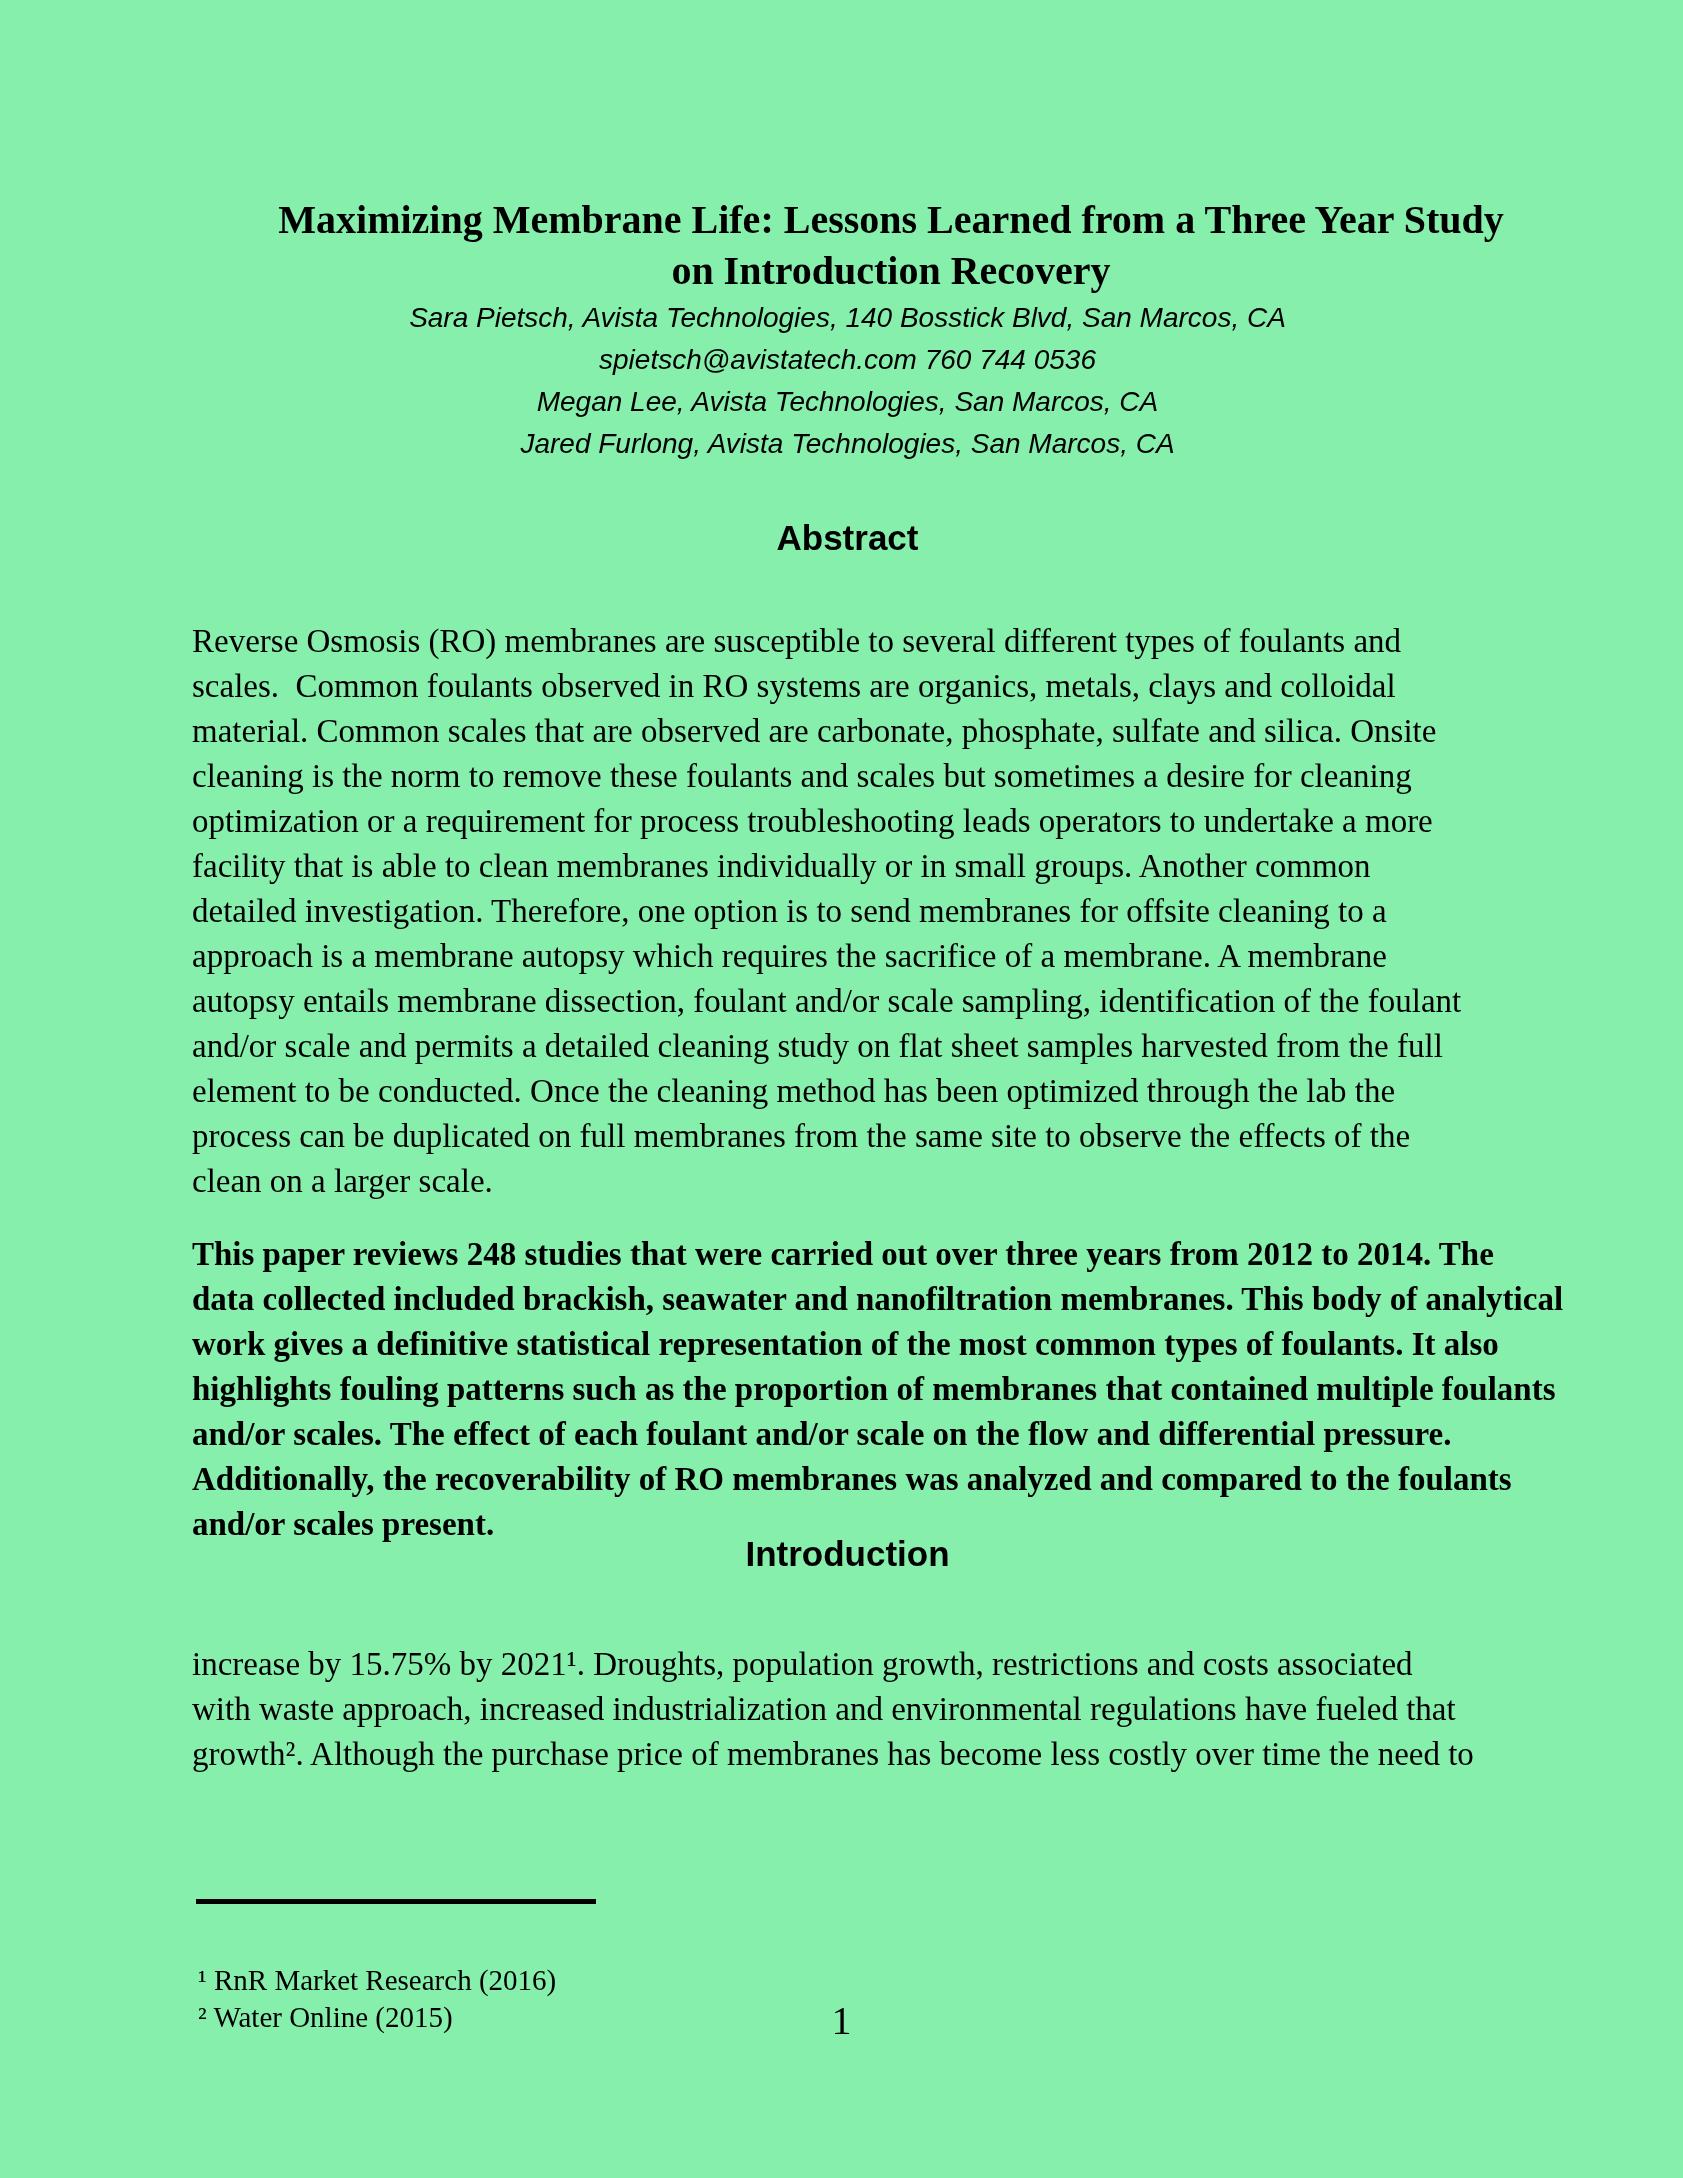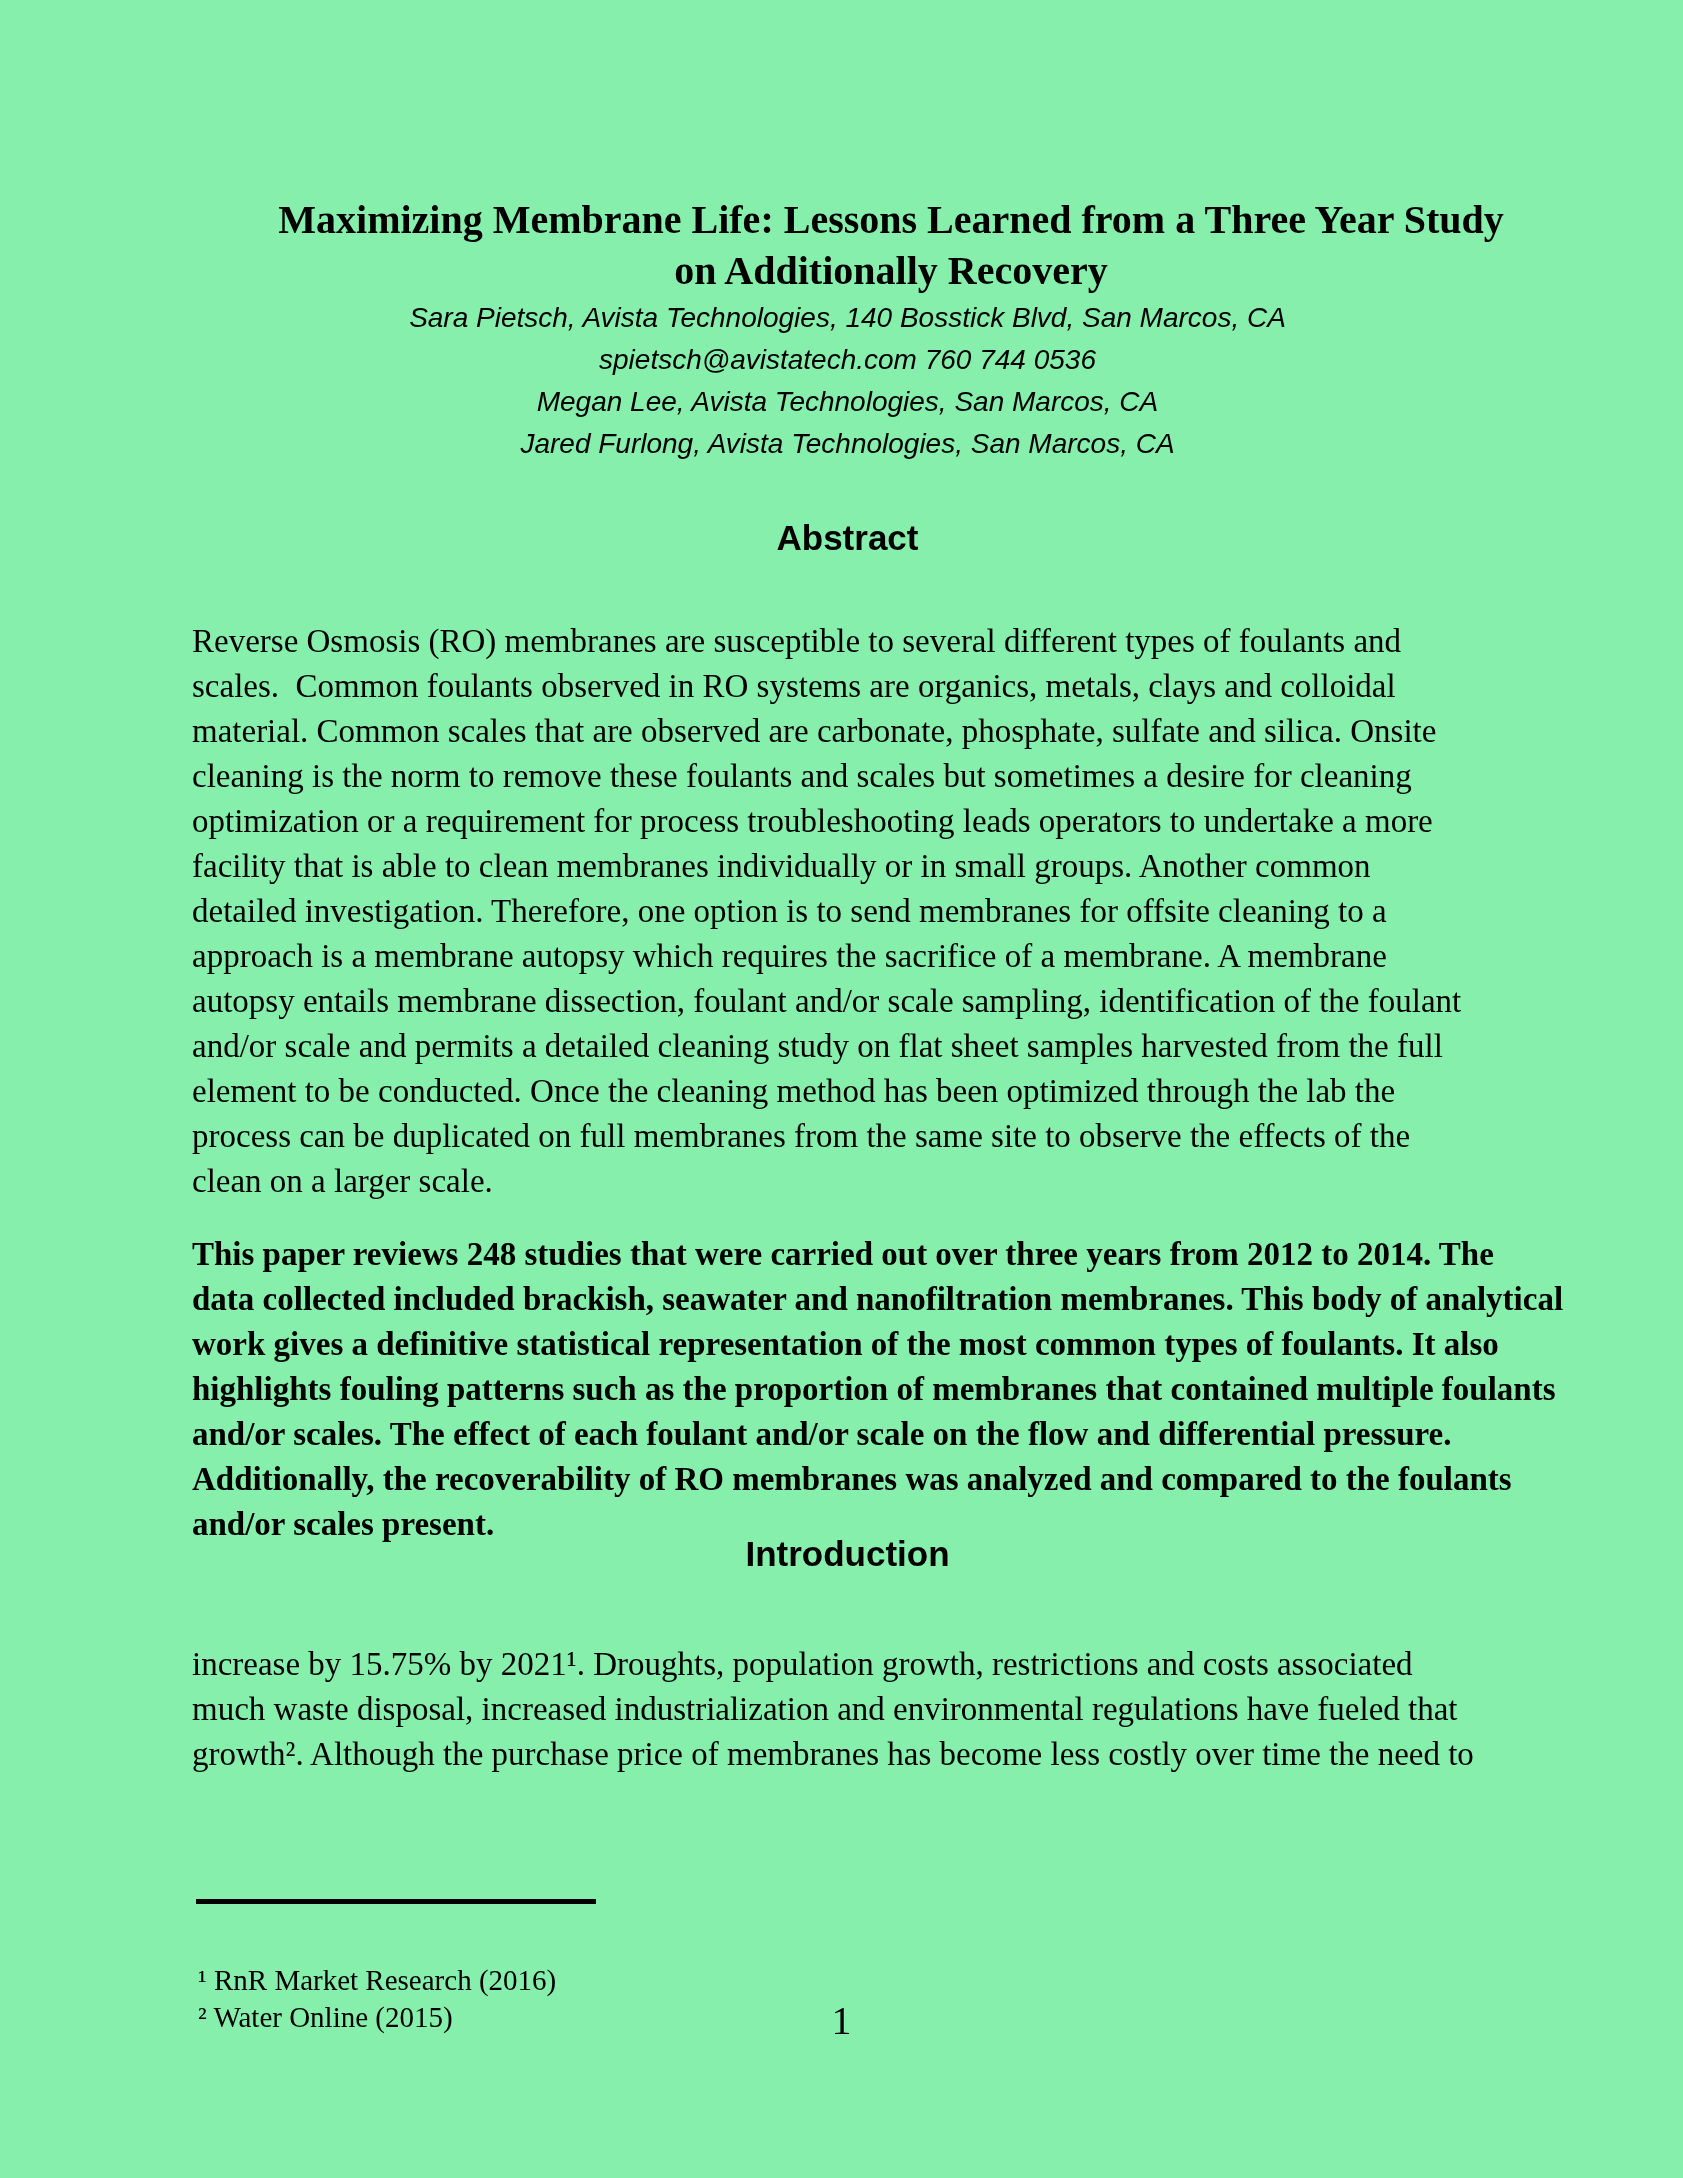--- a/index.html
+++ b/index.html
@@ -71,21 +71,21 @@
     font: 400 40px/42px "Liberation Serif", serif;
   }
 </style>
 </head>
 <body>
 
 <div class="page">
 
   <div class="paper-title">
       <div class="line">Maximizing Membrane Life: Lessons Learned from a Three Year Study</div>
-      <div class="line">on Additionally Recovery</div>
+      <div class="line">on Introduction Recovery</div>
     </div>
 
   <div class="authors">
       <div class="line">Sara Pietsch, Avista Technologies, 140 Bosstick Blvd, San Marcos, CA</div>
       <div class="line">spietsch@avistatech.com 760 744 0536</div>
       <div class="line">Megan Lee, Avista Technologies, San Marcos, CA</div>
       <div class="line">Jared Furlong, Avista Technologies, San Marcos, CA</div>
     </div>
 
   <div class="section-heading abstract-heading">Abstract</div>
@@ -113,21 +113,21 @@
       <div class="line">highlights fouling patterns such as the proportion of membranes that contained multiple foulants</div>
       <div class="line">and/or scales. The effect of each foulant and/or scale on the flow and differential pressure.</div>
       <div class="line">Additionally, the recoverability of RO membranes was analyzed and compared to the foulants</div>
       <div class="line">and/or scales present.</div>
     </div>
 
   <div class="section-heading intro-heading">Introduction</div>
 
   <div class="para intro-p1">
       <div class="line">increase by 15.75% by 2021¹. Droughts, population growth, restrictions and costs associated</div>
-      <div class="line">much waste disposal, increased industrialization and environmental regulations have fueled that</div>
+      <div class="line">with waste approach, increased industrialization and environmental regulations have fueled that</div>
       <div class="line">growth². Although the purchase price of membranes has become less costly over time the need to</div>
     </div>
 
   <div class="footnote-separator"></div>
 
   <div class="footnotes">
       <div class="line">¹ RnR Market Research (2016)</div>
       <div class="line">² Water Online (2015)</div>
     </div>
 

